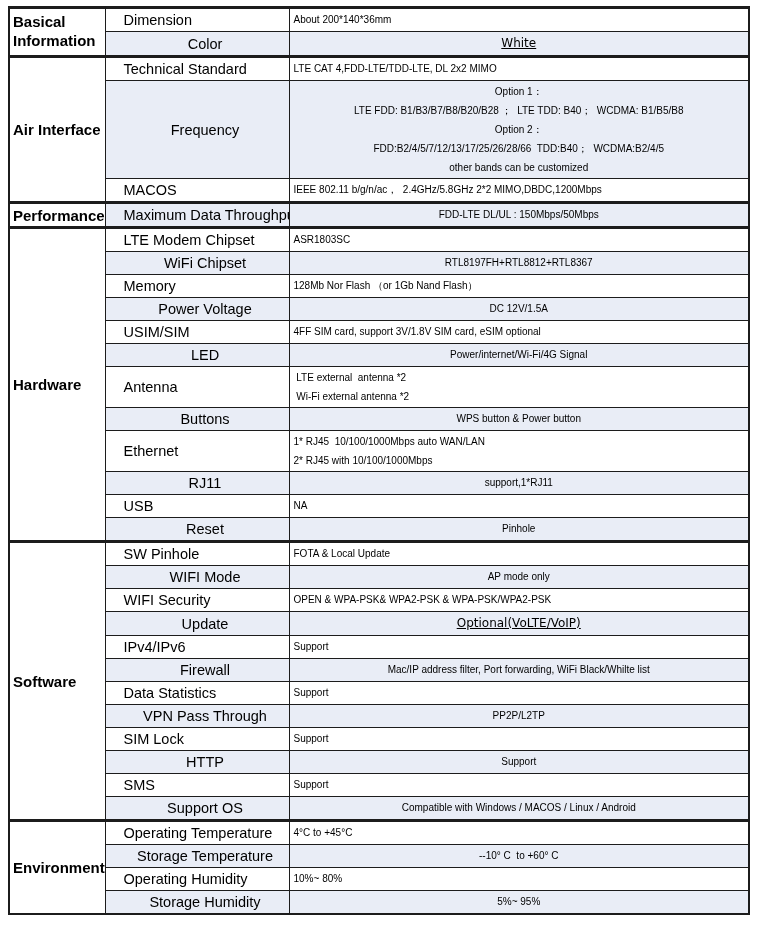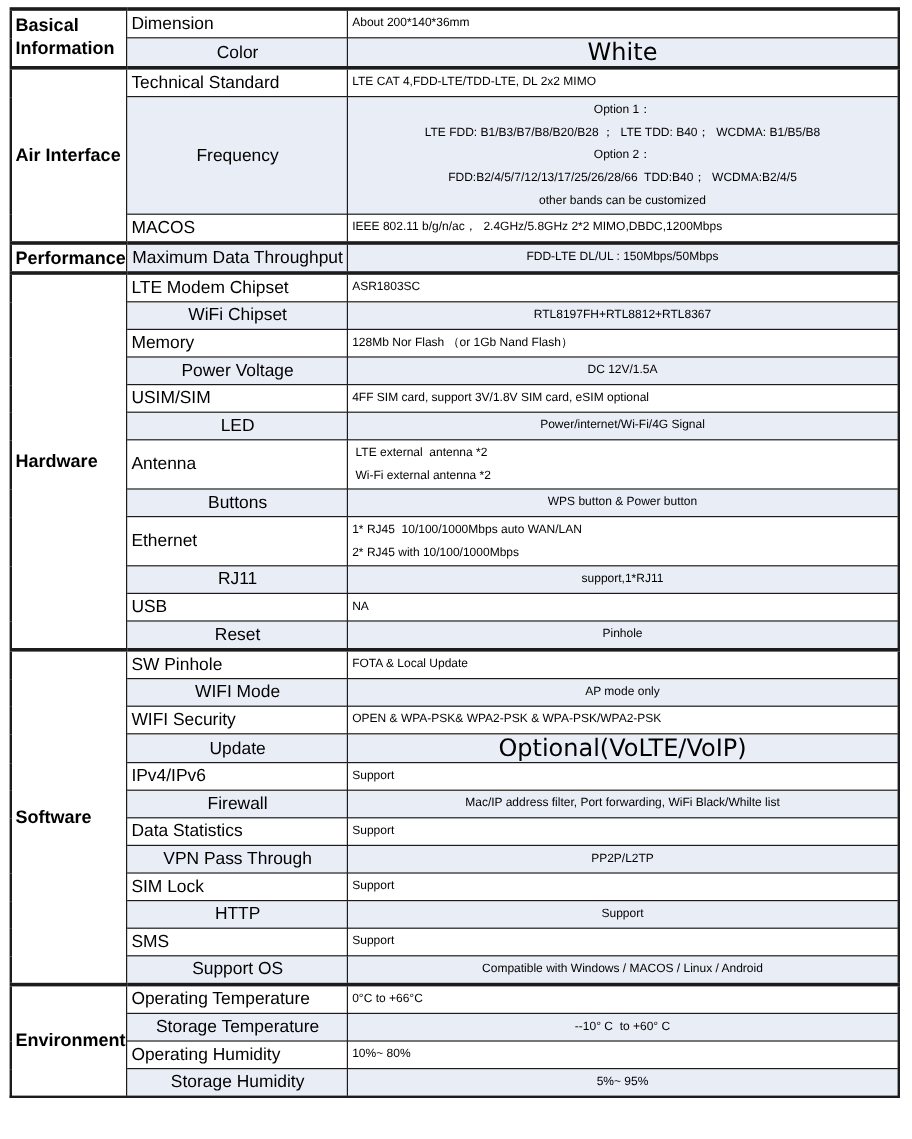--- a/index.html
+++ b/index.html
@@ -41,41 +41,42 @@
     white-space: normal;
     margin-top: 11px;
   }
   .section-cell.top-align {
     vertical-align: top;
     padding-top: 3px;
   }
   .param-cell {
     font-size: 14.5px;
     line-height: 20px;
-    padding: 1px 2px 1px 4px;
+    padding: 1px 2px 1px 18px;
     white-space: nowrap;
   }
   .value-cell {
     font-size: 10px;
     line-height: 20px;
     padding: 1px 4px 1px 4px;
     white-space: pre;
   }
   .value-cell > div {
     white-space: pre;
     line-height: 19px;
   }
   .shaded {
     background: var(--shade, #E9EDF6);
     text-align: center;
   }
   .large-value {
     font-family: "DejaVu Sans", sans-serif;
-    font-size: 20px;
+    font-size: 12px;
     line-height: 21px;
+    text-decoration: underline;
   }
 </style>
 </head>
 <body>
 
 <table class="spec-table" id="spec-table">
   <colgroup>
     <col style="width:96px">
     <col style="width:184px">
     <col style="width:460px">
@@ -202,21 +203,21 @@
         <td class="param-cell">SMS</td>
         <td class="value-cell">Support</td>
       </tr>
       <tr>
         <td class="param-cell shaded">Support OS</td>
         <td class="value-cell shaded">Compatible with Windows / MACOS / Linux / Android</td>
       </tr>
       <tr class="section-start">
         <td class="section-cell" rowspan="4">Environment</td>
         <td class="param-cell">Operating Temperature</td>
-        <td class="value-cell">0°C to +66°C</td>
+        <td class="value-cell">4°C to +45°C</td>
       </tr>
       <tr>
         <td class="param-cell shaded">Storage Temperature</td>
         <td class="value-cell shaded">--10° C  to +60° C</td>
       </tr>
       <tr>
         <td class="param-cell">Operating Humidity</td>
         <td class="value-cell">10%~ 80%</td>
       </tr>
       <tr>

